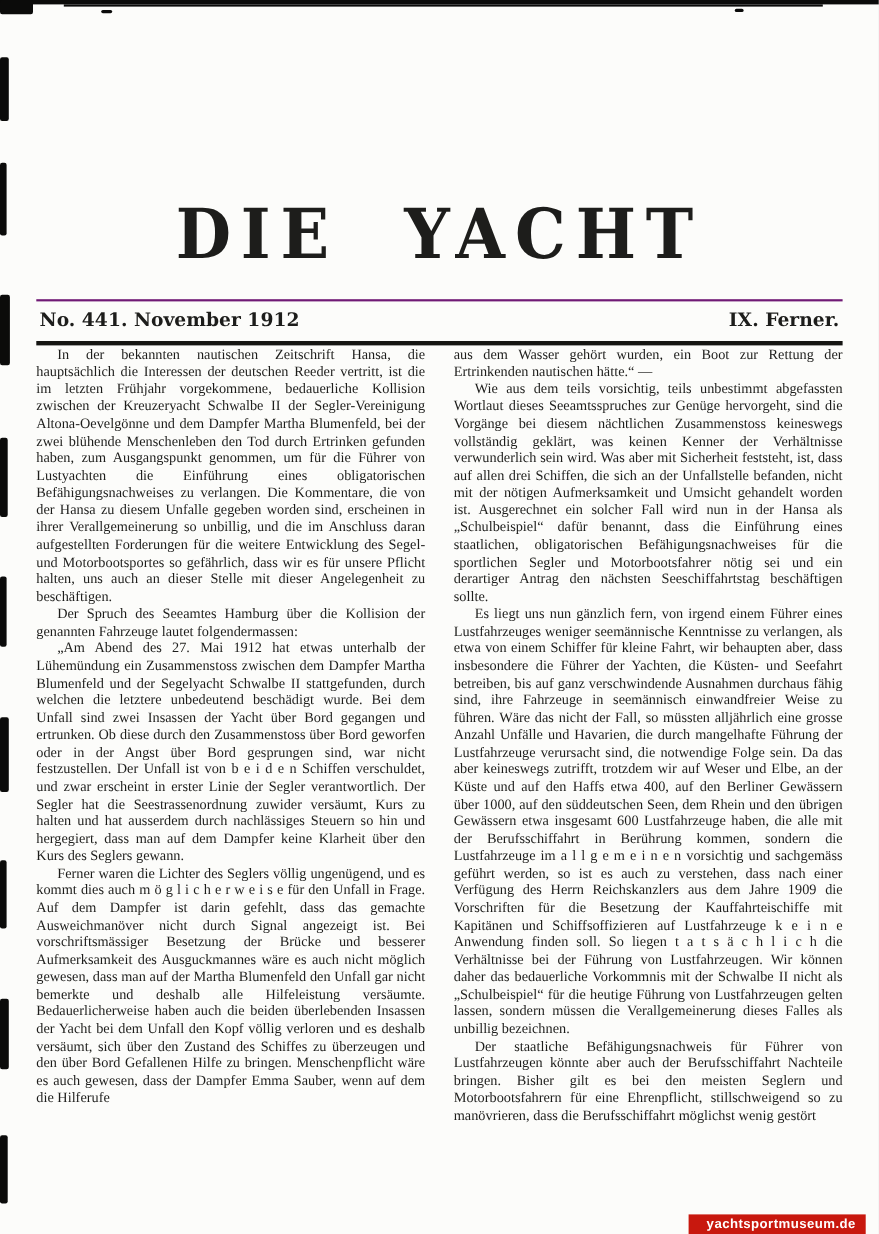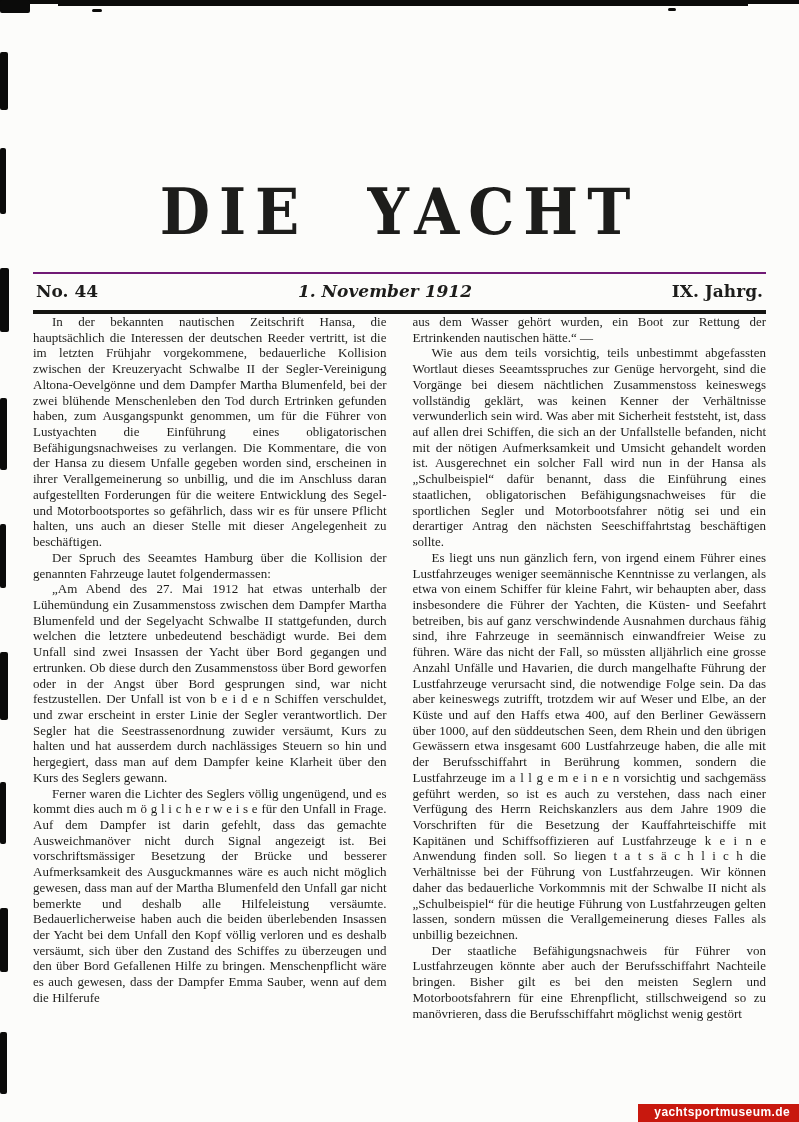--- a/index.html
+++ b/index.html
@@ -47,21 +47,21 @@
     margin-top:28px;
     border-top:2px solid #701a75;
     border-bottom:4px solid #151512;
     display:flex;
     align-items:baseline;
     padding:7px 3px 9px;
     font-family:"DejaVu Serif",serif;
     font-weight:700;
     font-size:17px;
   }
-  .issue-bar .ctr{flex:1;text-align:center;font-style:italic;}
+  .issue-bar .ctr{flex:1;text-align:left;}
 
   .headline{
     text-align:center;
     font-family:"Liberation Sans",sans-serif;
     font-weight:700;
     font-size:19.5px;
     letter-spacing:.2px;
     margin:30px 0 17px;
   }
 
@@ -74,21 +74,21 @@
     text-align:justify;
     hyphens:auto;
     -webkit-hyphens:auto;
   }
   .col{flex:1;min-width:0;}
   .col p{margin:0;text-indent:19px;}
   .col p.cont{text-indent:0;}
 
   .watermark{
     position:absolute;
-    right:0;bottom:0;
+    right:12px;bottom:0;
     background:#c8180e;
     color:#ffffff;
     font-family:"Liberation Sans",sans-serif;
     font-weight:700;
     font-size:12px;
     line-height:15px;
     padding:1px 9px 2px 16px;
     letter-spacing:.4px;
   }
 </style>
@@ -112,21 +112,21 @@
   <div class="art b8"></div>
   <div class="art b9"></div>
 
   <header class="masthead">
     <h1>DIE YACHT</h1>
   </header>
 
   <div class="issue-bar">
     <span>No. 44</span>
     <span class="ctr">1. November 1912</span>
-    <span>IX. Jahrg.</span>
+    <span>IX. Ferner.</span>
   </div>
 
 
   <div class="columns">
     <div class="col">
       <p>In der bekannten nautischen Zeitschrift Hansa, die hauptsächlich die Interessen der deutschen Reeder vertritt, ist die im letzten Frühjahr vorgekommene, bedauerliche Kollision zwischen der Kreuzeryacht Schwalbe II der Segler-Vereinigung Altona-Oevelgönne und dem Dampfer Martha Blumenfeld, bei der zwei blühende Menschenleben den Tod durch Ertrinken gefunden haben, zum Ausgangspunkt genommen, um für die Führer von Lustyachten die Einführung eines obligatorischen Befähigungsnachweises zu verlangen. Die Kommentare, die von der Hansa zu diesem Unfalle gegeben worden sind, erscheinen in ihrer Verallgemeinerung so unbillig, und die im Anschluss daran aufgestellten Forderungen für die weitere Entwicklung des Segel- und Motorbootsportes so gefährlich, dass wir es für unsere Pflicht halten, uns auch an dieser Stelle mit dieser Angelegenheit zu beschäftigen.</p>
       <p>Der Spruch des Seeamtes Hamburg über die Kollision der genannten Fahrzeuge lautet folgendermassen:</p>
       <p>„Am Abend des 27. Mai 1912 hat etwas unterhalb der Lühemündung ein Zusammenstoss zwischen dem Dampfer Martha Blumenfeld und der Segelyacht Schwalbe II stattgefunden, durch welchen die letztere unbedeutend beschädigt wurde. Bei dem Unfall sind zwei Insassen der Yacht über Bord gegangen und ertrunken. Ob diese durch den Zusammenstoss über Bord geworfen oder in der Angst über Bord gesprungen sind, war nicht festzustellen. Der Unfall ist von b e i d e n Schiffen verschuldet, und zwar erscheint in erster Linie der Segler verantwortlich. Der Segler hat die Seestrassenordnung zuwider versäumt, Kurs zu halten und hat ausserdem durch nachlässiges Steuern so hin und hergegiert, dass man auf dem Dampfer keine Klarheit über den Kurs des Seglers gewann.</p>
       <p>Ferner waren die Lichter des Seglers völlig ungenügend, und es kommt dies auch m ö g l i c h e r w e i s e für den Unfall in Frage. Auf dem Dampfer ist darin gefehlt, dass das gemachte Ausweichmanöver nicht durch Signal angezeigt ist. Bei vorschriftsmässiger Besetzung der Brücke und besserer Aufmerksamkeit des Ausguckmannes wäre es auch nicht möglich gewesen, dass man auf der Martha Blumenfeld den Unfall gar nicht bemerkte und deshalb alle Hilfeleistung versäumte. Bedauerlicherweise haben auch die beiden überlebenden Insassen der Yacht bei dem Unfall den Kopf völlig verloren und es deshalb versäumt, sich über den Zustand des Schiffes zu überzeugen und den über Bord Gefallenen Hilfe zu bringen. Menschenpflicht wäre es auch gewesen, dass der Dampfer Emma Sauber, wenn auf dem die Hilferufe</p>
     </div>

